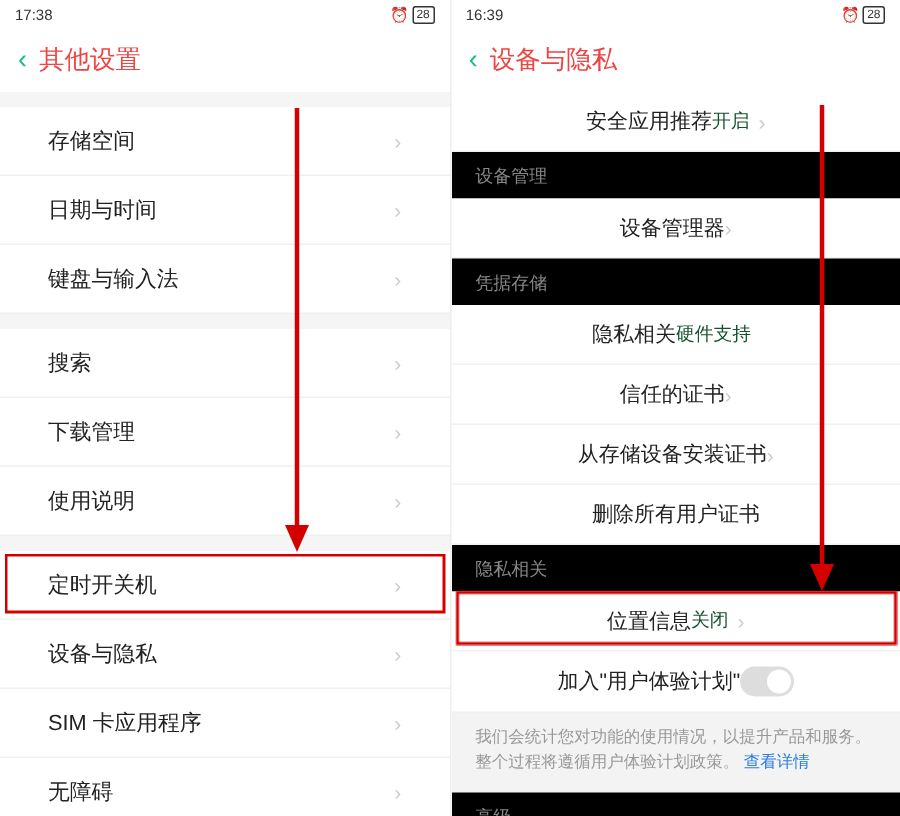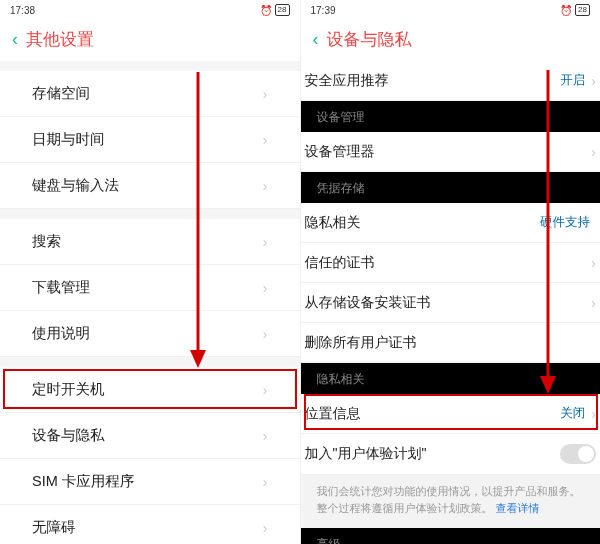--- a/index.html
+++ b/index.html
@@ -53,22 +53,22 @@
     display: flex;
     align-items: center;
     justify-content: space-between;
     padding: 13px 32px;
     background: #fff;
     border-bottom: 1px solid #f0f0f0;
     font-size: 14.5px;
     color: #222;
     min-height: 46px;
   }
-  .row.tight { padding: 10px 4px; min-height: 40px; font-size: 14px; }
-  .row .value { color: #0369a1; font-size: 12.5px; margin-right: 6px; }
+  .row.tight { padding: 10px 20px; min-height: 40px; font-size: 14px; justify-content: center; }
+  .row .value { color: #14532d; font-size: 12.5px; margin-right: 6px; }
   .chev { color: #ccc; font-size: 14px; }
   .row-right { display: flex; align-items: center; }
   .gap { height: 10px; background: #f5f5f5; }
   .toggle {
     width: 36px; height: 20px; border-radius: 10px; background: #ddd;
     position: relative; flex-shrink: 0;
   }
   .toggle::after {
     content:""; position:absolute; width:16px; height:16px; border-radius:50%;
     background:#fff; top:2px; right:2px;
@@ -154,21 +154,21 @@
 
   <svg class="arrow" style="left:188px; top:72px;" width="20" height="296">
     <line class="arrow-line" x1="10" y1="0" x2="10" y2="280"></line>
     <polygon class="arrow-head" points="2,278 18,278 10,296"></polygon>
   </svg>
   <div class="hilite" style="left:3px; top:369px; width:294px; height:40px;"></div>
 </div>
 
 <div class="phone">
   <div class="status-bar">
-    <span>17:39</span>
+    <span>16:39</span>
     <span class="status-right">
       <span>⏰</span>
       <span class="batt">28</span>
     </span>
   </div>
   <div class="header">
     <span class="back-icon">‹</span>
     <span class="header-title">设备与隐私</span>
   </div>
   <div class="scroll">

